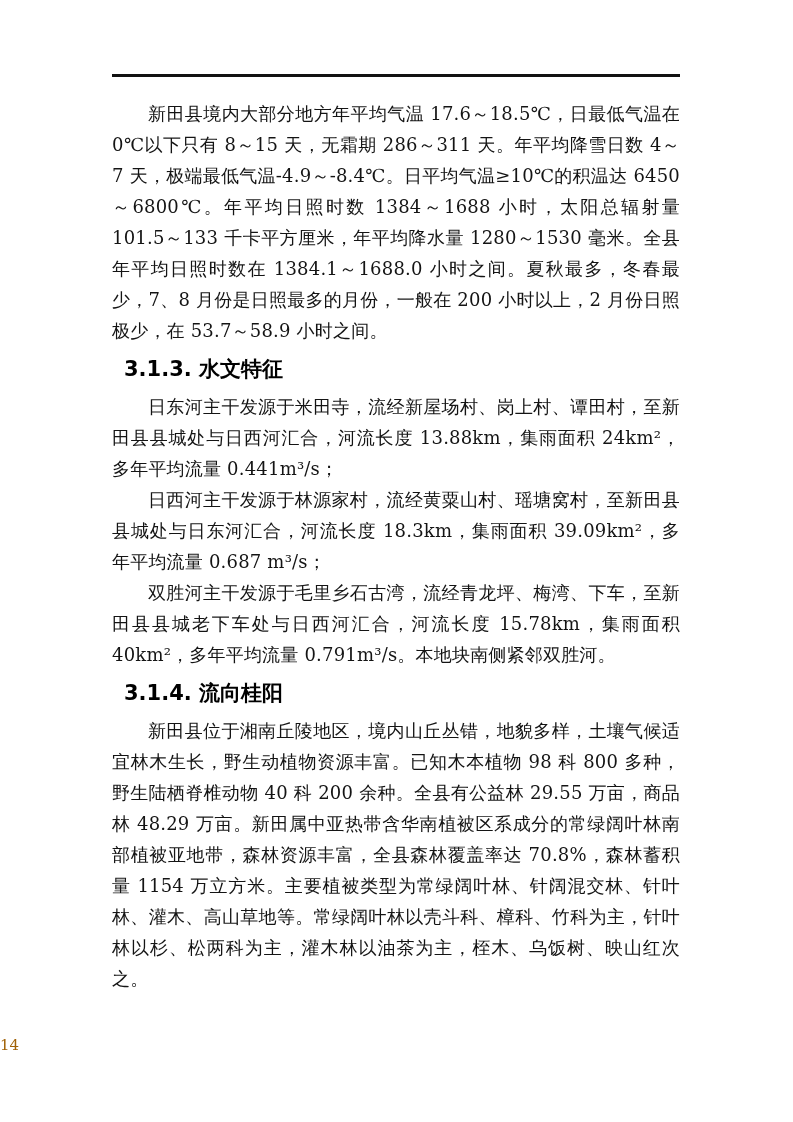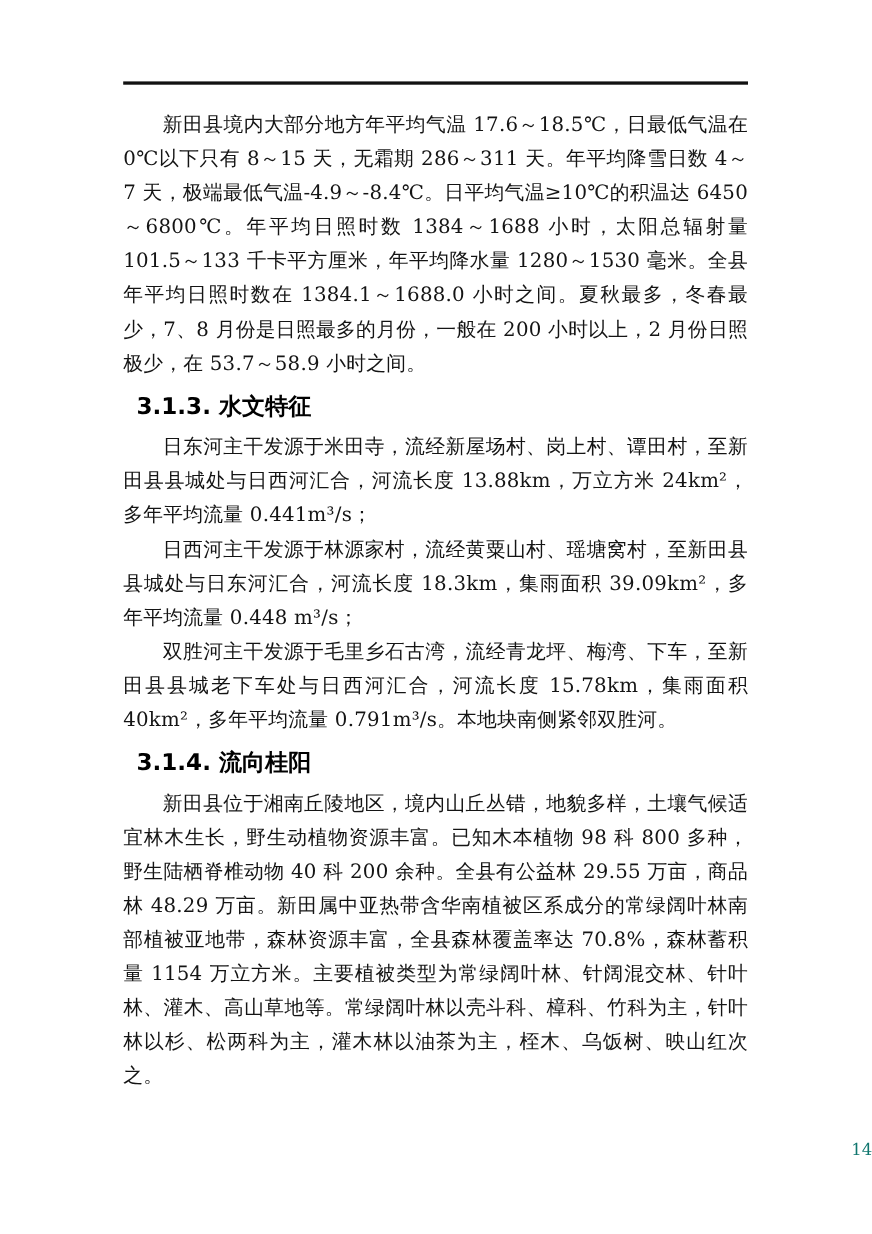--- a/index.html
+++ b/index.html
@@ -46,42 +46,42 @@
     line-height: 28px;
     font-weight: bold;
     color: #000000;
     text-align: left;
   }
   .page-number {
     position: absolute;
     left: 0;
     width: 793px;
     bottom: 68px;
-    text-align: right;
+    text-align: left;
     font-size: 15px;
     line-height: 18px;
-    color: #0f766e;
+    color: #a16207;
   }
 </style>
 </head>
 <body>
 
 <div class="page">
   <div class="content">
 
     <div class="header-rule"></div>
 
     <p class="body-par intro-par">新田县境内大部分地方年平均气温 17.6～18.5℃，日最低气温在 0℃以下只有 8～15 天，无霜期 286～311 天。年平均降雪日数 4～7 天，极端最低气温-4.9～-8.4℃。日平均气温≥10℃的积温达 6450～6800℃。年平均日照时数 1384～1688 小时，太阳总辐射量 101.5～133 千卡平方厘米，年平均降水量 1280～1530 毫米。全县年平均日照时数在 1384.1～1688.0 小时之间。夏秋最多，冬春最少，7、8 月份是日照最多的月份，一般在 200 小时以上，2 月份日照极少，在 53.7～58.9 小时之间。</p>
 
     <h2 class="section-heading">3.1.3. 水文特征</h2>
 
 
-    <p class="body-par">日东河主干发源于米田寺，流经新屋场村、岗上村、谭田村，至新田县县城处与日西河汇合，河流长度 13.88km，万立方米 24km²，多年平均流量 0.441m³/s；</p>
+    <p class="body-par">日东河主干发源于米田寺，流经新屋场村、岗上村、谭田村，至新田县县城处与日西河汇合，河流长度 13.88km，集雨面积 24km²，多年平均流量 0.441m³/s；</p>
 
-    <p class="body-par">日西河主干发源于林源家村，流经黄粟山村、瑶塘窝村，至新田县县城处与日东河汇合，河流长度 18.3km，集雨面积 39.09km²，多年平均流量 0.448 m³/s；</p>
+    <p class="body-par">日西河主干发源于林源家村，流经黄粟山村、瑶塘窝村，至新田县县城处与日东河汇合，河流长度 18.3km，集雨面积 39.09km²，多年平均流量 0.687 m³/s；</p>
 
     <p class="body-par">双胜河主干发源于毛里乡石古湾，流经青龙坪、梅湾、下车，至新田县县城老下车处与日西河汇合，河流长度 15.78km，集雨面积 40km²，多年平均流量 0.791m³/s。本地块南侧紧邻双胜河。</p>
 
 
     <h2 class="section-heading">3.1.4. 流向桂阳</h2>
 
     <p class="body-par">新田县位于湘南丘陵地区，境内山丘丛错，地貌多样，土壤气候适宜林木生长，野生动植物资源丰富。已知木本植物 98 科 800 多种，野生陆栖脊椎动物 40 科 200 余种。全县有公益林 29.55 万亩，商品林 48.29 万亩。新田属中亚热带含华南植被区系成分的常绿阔叶林南部植被亚地带，森林资源丰富，全县森林覆盖率达 70.8%，森林蓄积量 1154 万立方米。主要植被类型为常绿阔叶林、针阔混交林、针叶林、灌木、高山草地等。常绿阔叶林以壳斗科、樟科、竹科为主，针叶林以杉、松两科为主，灌木林以油茶为主，桎木、乌饭树、映山红次之。</p>
 
   </div>
 

